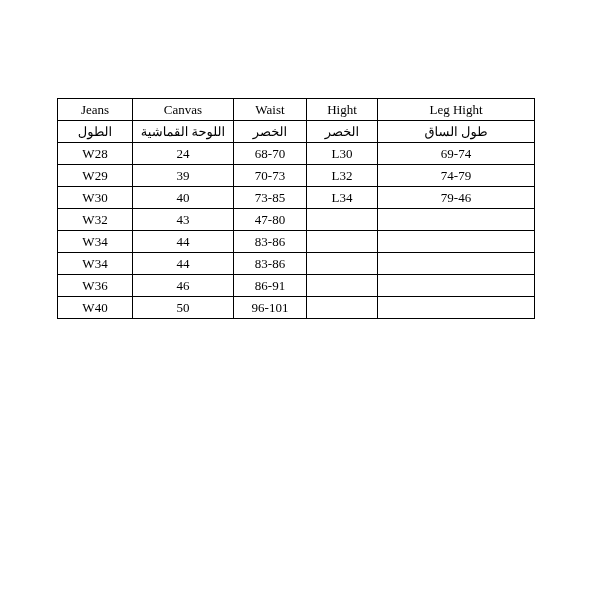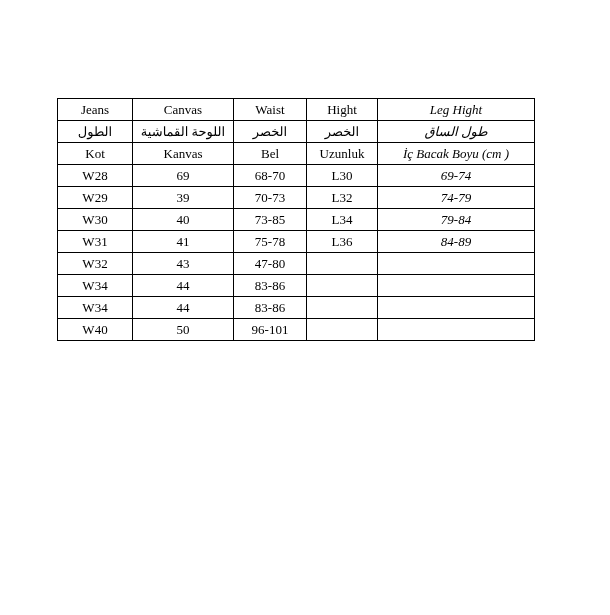--- a/index.html
+++ b/index.html
@@ -39,21 +39,21 @@
     font-size: 13px;
     line-height: 15px;
     font-family: "Liberation Serif", serif;
     white-space: nowrap;
     overflow: hidden;
   }
   td.c-jeans   { width: 70px; }
   td.c-canvas  { width: 96px; }
   td.c-waist   { width: 68px; }
   td.c-length  { width: 66px; }
-  td.c-leg     { width: 152px; font-style: italic; }
+  td.c-leg     { width: 152px; }
   td.empty {
     border: none;
     background: #ffffff;
   }
   td.arabic {
     font-family: "DejaVu Sans", sans-serif;
     font-size: 12px;
     direction: rtl;
   }
 </style>
@@ -71,53 +71,39 @@
           <td class="c-leg">Leg Hight</td>
         </tr>
         <tr>
           <td class="c-jeans arabic">الطول</td>
           <td class="c-canvas arabic">اللوحة القماشية</td>
           <td class="c-waist arabic">الخصر</td>
           <td class="c-length arabic">الخصر</td>
           <td class="c-leg arabic">طول الساق</td>
         </tr>
         <tr>
-          <td class="c-jeans">Kot</td>
-          <td class="c-canvas">Kanvas</td>
-          <td class="c-waist">Bel</td>
-          <td class="c-length">Uzunluk</td>
-          <td class="c-leg">İç Bacak Boyu (cm )</td>
-        </tr>
-        <tr>
           <td class="c-jeans">W28</td>
-          <td class="c-canvas">69</td>
+          <td class="c-canvas">24</td>
           <td class="c-waist">68-70</td>
           <td class="c-length">L30</td>
           <td class="c-leg">69-74</td>
         </tr>
         <tr>
           <td class="c-jeans">W29</td>
           <td class="c-canvas">39</td>
           <td class="c-waist">70-73</td>
           <td class="c-length">L32</td>
           <td class="c-leg">74-79</td>
         </tr>
         <tr>
           <td class="c-jeans">W30</td>
           <td class="c-canvas">40</td>
           <td class="c-waist">73-85</td>
           <td class="c-length">L34</td>
-          <td class="c-leg">79-84</td>
-        </tr>
-        <tr>
-          <td class="c-jeans">W31</td>
-          <td class="c-canvas">41</td>
-          <td class="c-waist">75-78</td>
-          <td class="c-length">L36</td>
-          <td class="c-leg">84-89</td>
+          <td class="c-leg">79-46</td>
         </tr>
         <tr>
           <td class="c-jeans">W32</td>
           <td class="c-canvas">43</td>
           <td class="c-waist">47-80</td>
           <td class="c-length empty"></td>
           <td class="c-leg empty"></td>
         </tr>
         <tr>
           <td class="c-jeans">W34</td>
@@ -127,20 +113,27 @@
           <td class="c-leg empty"></td>
         </tr>
         <tr>
           <td class="c-jeans">W34</td>
           <td class="c-canvas">44</td>
           <td class="c-waist">83-86</td>
           <td class="c-length empty"></td>
           <td class="c-leg empty"></td>
         </tr>
         <tr>
+          <td class="c-jeans">W36</td>
+          <td class="c-canvas">46</td>
+          <td class="c-waist">86-91</td>
+          <td class="c-length empty"></td>
+          <td class="c-leg empty"></td>
+        </tr>
+        <tr>
           <td class="c-jeans">W40</td>
           <td class="c-canvas">50</td>
           <td class="c-waist">96-101</td>
           <td class="c-length empty"></td>
           <td class="c-leg empty"></td>
         </tr>
       </tbody>
   </table>
 </div>
 

